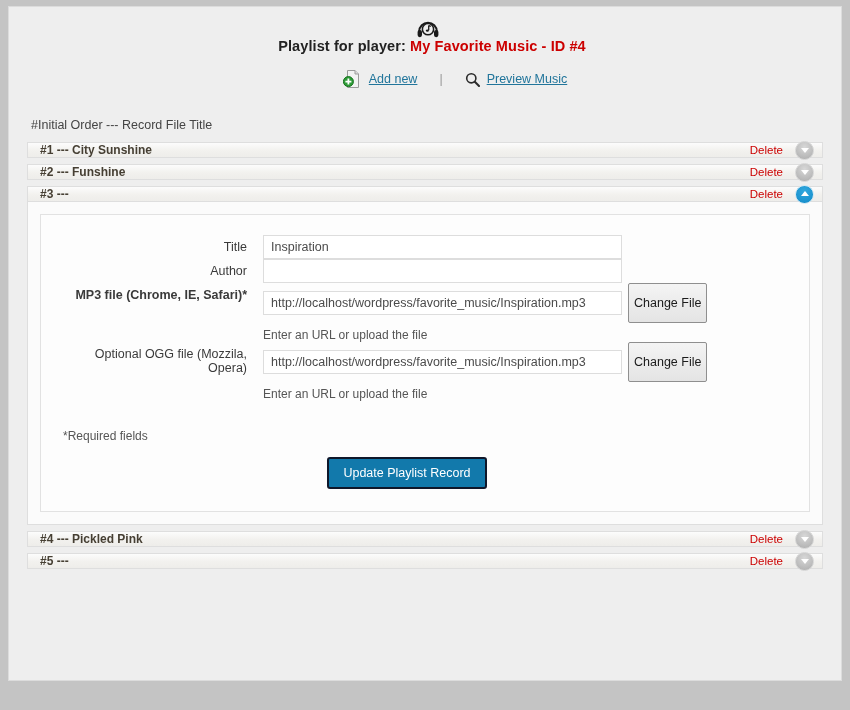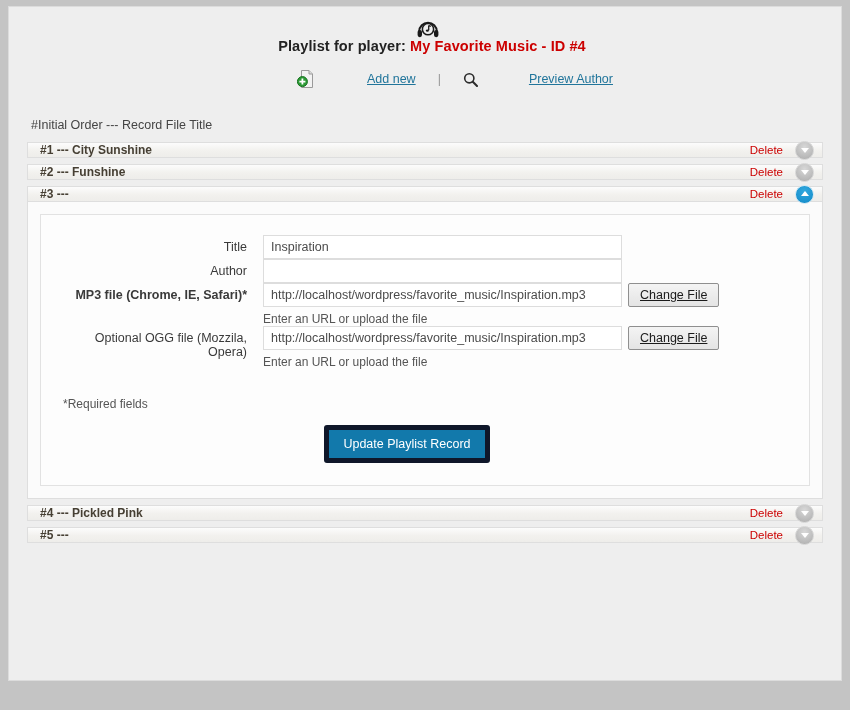--- a/index.html
+++ b/index.html
@@ -77,21 +77,21 @@
     height: 18px;
     margin-right: 9px;
     flex: 0 0 auto;
   }
   #preview-icon {
     width: 15px;
     height: 15px;
     margin-right: 7px;
     flex: 0 0 auto;
   }
-  .tb-group { display: flex; align-items: center; gap: 44px; }
+  .tb-group { display: flex; align-items: center; }
 
   
   #list-legend {
     margin: 30px 0 10px 22px;
     font-size: 12.5px;
     color: #444;
   }
 
   
   #playlist-rows {
@@ -206,52 +206,51 @@
     box-sizing: border-box;
     border: 1px solid #dddddd;
     background: #ffffff;
     padding: 0 7px;
     font-family: "Liberation Sans", sans-serif;
     font-size: 12.5px;
     color: #4b4b4b;
     outline: none;
   }
   .btn-file {
-    height: 24px;
-    padding: 0 11px;
+    height: 40px;
+    padding: 0 5px;
     background: linear-gradient(to bottom, #f4f4f4 0%, #e4e4e4 100%);
     border: 1px solid #8f8f8f;
     border-radius: 2px;
     font-family: "Liberation Sans", sans-serif;
     font-size: 12.5px;
     color: #1b1b1b;
     cursor: pointer;
     white-space: nowrap;
-    text-decoration: underline;
   }
   .field-hint {
     font-size: 12px;
     color: #555;
     margin-top: 5px;
   }
 
   #required-note {
     margin-top: 28px;
     font-size: 12px;
     color: #555;
   }
   #submit-bar {
     display: flex;
     justify-content: center;
     margin-top: 14px;
     padding-right: 30px;
   }
   #update-button {
     background: #1279ab;
-    border: 5px solid #0f172a;
+    border: 2px solid #0f172a;
     border-radius: 3px;
     color: #ffffff;
     font-family: "Liberation Sans", sans-serif;
     font-size: 12.5px;
     padding: 7px 14px;
     cursor: pointer;
   }
 </style>
 </head>
 <body>
@@ -286,21 +285,21 @@
       <span class="tb-link">Add new</span>
     </span>
     <span class="tb-sep">|</span>
     <span class="tb-group">
       <span id="preview-icon">
         <svg width="15" height="15" viewBox="0 0 15 15">
           <circle cx="6.3" cy="6.3" r="4.6" fill="none" stroke="#2b2b2b" stroke-width="1.6"></circle>
           <path d="M9.8 9.8 L14 14" stroke="#2b2b2b" stroke-width="2" stroke-linecap="round"></path>
         </svg>
       </span>
-      <span class="tb-link">Preview Author</span>
+      <span class="tb-link">Preview Music</span>
     </span>
   </div>
 
   <div id="list-legend">#Initial Order --- Record File Title</div>
 
   <div id="playlist-rows">
 
     <div class="pl-item">
       <div class="pl-row">
         <span class="pl-row-label">#1 --- City Sunshine</span>

